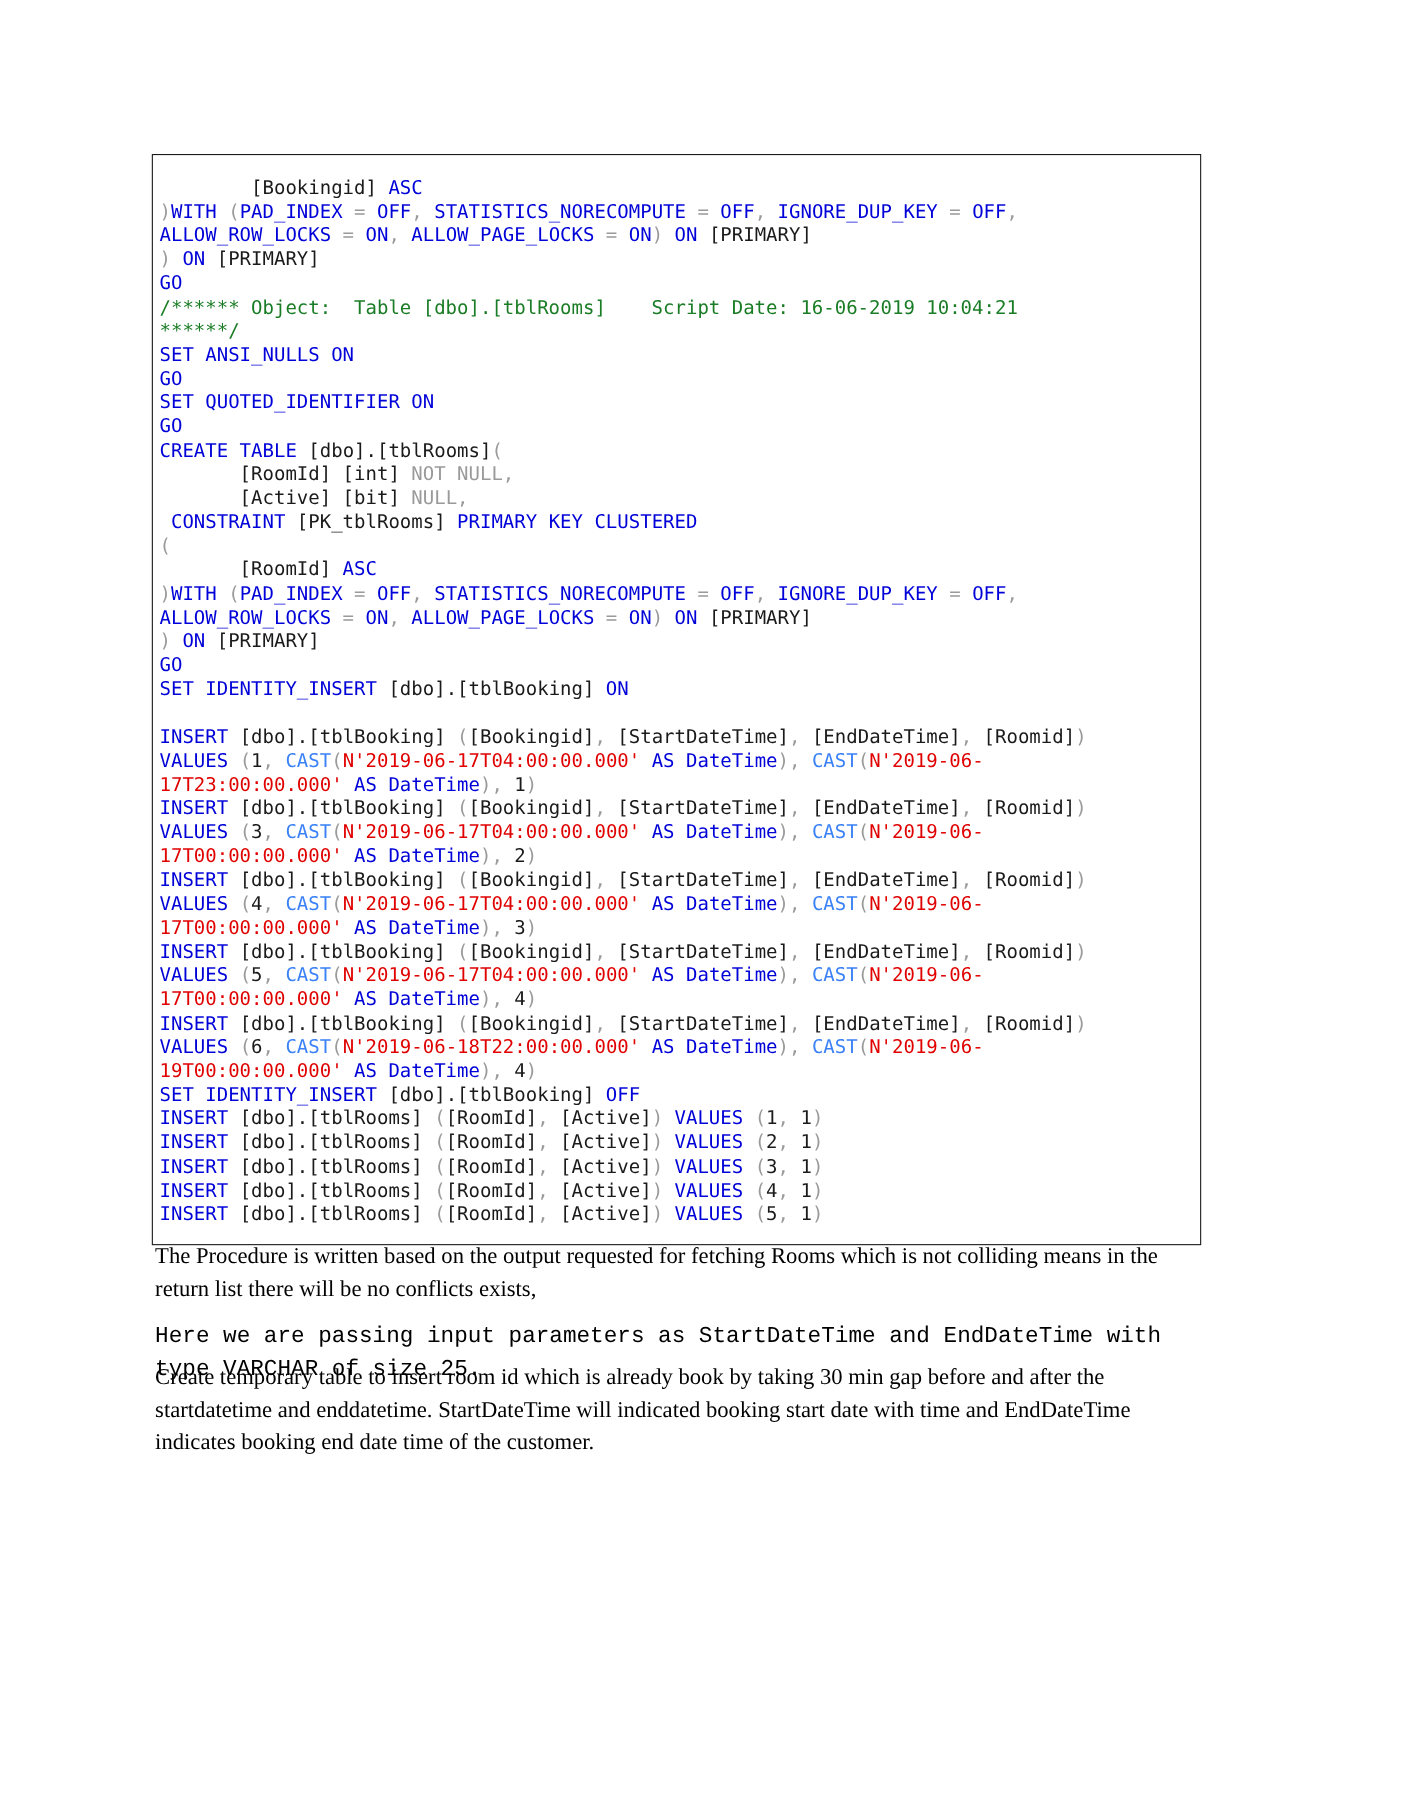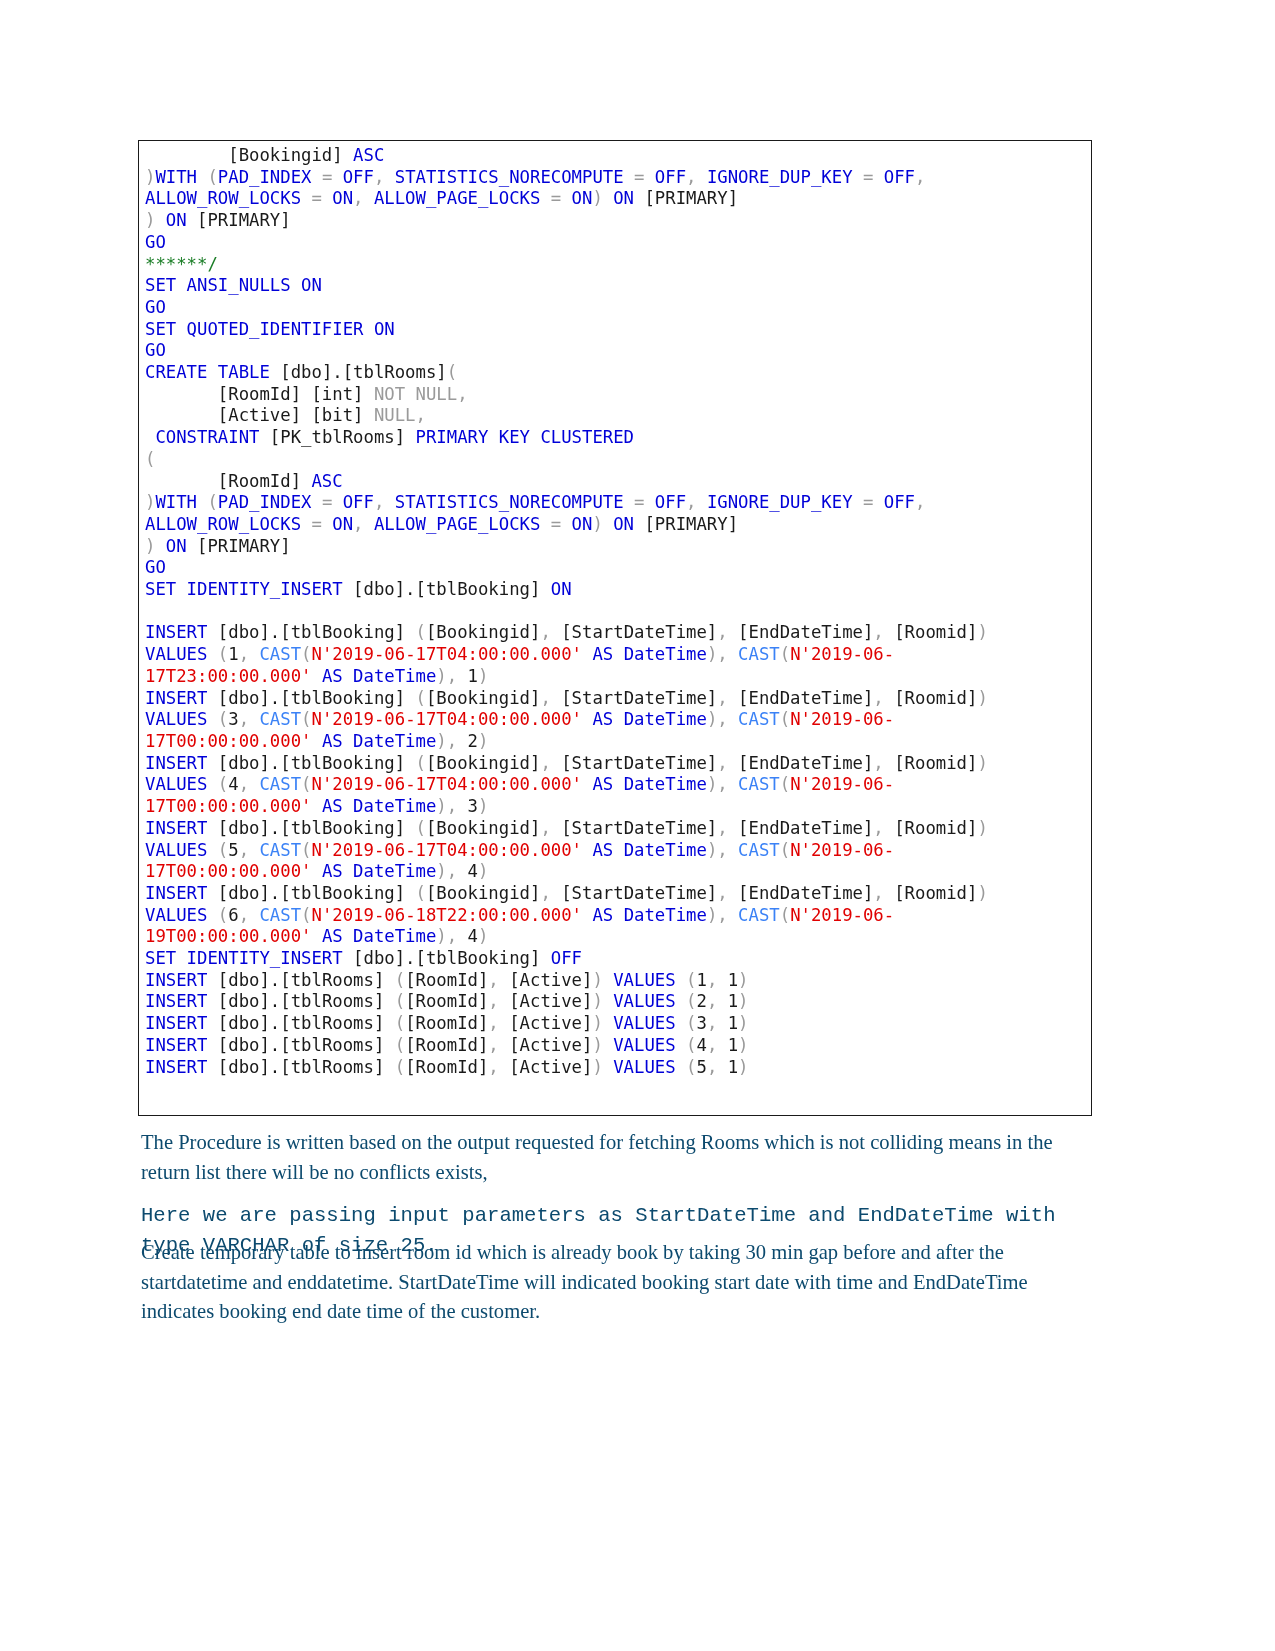--- a/index.html
+++ b/index.html
@@ -23,21 +23,21 @@
     background: #ffffff;
   }
   
   .code-block {
     position: absolute;
     left: 138px;
     top: 140px;
     width: 940px;
     border: 1px solid #1a1a1a;
     background: #ffffff;
-    padding: 4px 6px 2px 6px;
+    padding: 20px 6px 2px 6px;
     box-sizing: content-box;
     overflow: hidden;
     height: 968px;
   }
   .code-line {
     font-family: "DejaVu Sans Mono", monospace;
     font-size: 17.3px;
     line-height: 21.7px;
     white-space: pre;
     color: #111111;
@@ -51,38 +51,39 @@
   .plain   { color: #1a1a1a; }
 
   
   .prose {
     position: absolute;
     left: 141px;
     width: 930px;
     font-family: "Liberation Serif", serif;
     font-size: 20.6px;
     line-height: 29.5px;
-    color: #0c4a6e;
+    color: #000000;
     text-align: left;
   }
   #para-1 { top: 1128px; }
   #para-2 { top: 1201px; font-family: Liberation Mono, monospace; }
   #para-3 { top: 1238px; }
 </style>
 </head>
 <body>
 
 <div class="page">
 
   <div class="code-block" id="code-block">
       <div class="code-line"><span class="plain">        [Bookingid] </span><span class="kw">ASC</span></div>
       <div class="code-line"><span class="gray">)</span><span class="kw">WITH </span><span class="gray">(</span><span class="kw">PAD_INDEX </span><span class="gray">= </span><span class="kw">OFF</span><span class="gray">, </span><span class="kw">STATISTICS_NORECOMPUTE </span><span class="gray">= </span><span class="kw">OFF</span><span class="gray">, </span><span class="kw">IGNORE_DUP_KEY </span><span class="gray">= </span><span class="kw">OFF</span><span class="gray">,</span></div>
       <div class="code-line"><span class="kw">ALLOW_ROW_LOCKS </span><span class="gray">= </span><span class="kw">ON</span><span class="gray">, </span><span class="kw">ALLOW_PAGE_LOCKS </span><span class="gray">= </span><span class="kw">ON</span><span class="gray">) </span><span class="kw">ON </span><span class="plain">[PRIMARY]</span></div>
       <div class="code-line"><span class="gray">) </span><span class="kw">ON </span><span class="plain">[PRIMARY]</span></div>
       <div class="code-line"><span class="kw">GO</span></div>
+      <div class="code-line"><span class="cmt">/****** Object:  Table [dbo].[tblRooms]    Script Date: 16-06-2019 10:04:21</span></div>
       <div class="code-line"><span class="cmt">******/</span></div>
       <div class="code-line"><span class="kw">SET ANSI_NULLS ON</span></div>
       <div class="code-line"><span class="kw">GO</span></div>
       <div class="code-line"><span class="kw">SET QUOTED_IDENTIFIER ON</span></div>
       <div class="code-line"><span class="kw">GO</span></div>
       <div class="code-line"><span class="kw">CREATE TABLE </span><span class="plain">[dbo].[tblRooms]</span><span class="gray">(</span></div>
       <div class="code-line"><span class="plain">       [RoomId] [int] </span><span class="gray">NOT NULL</span><span class="gray">,</span></div>
       <div class="code-line"><span class="plain">       [Active] [bit] </span><span class="gray">NULL</span><span class="gray">,</span></div>
       <div class="code-line"><span class="kw"> CONSTRAINT </span><span class="plain">[PK_tblRooms] </span><span class="kw">PRIMARY KEY CLUSTERED</span></div>
       <div class="code-line"><span class="gray">(</span></div>

